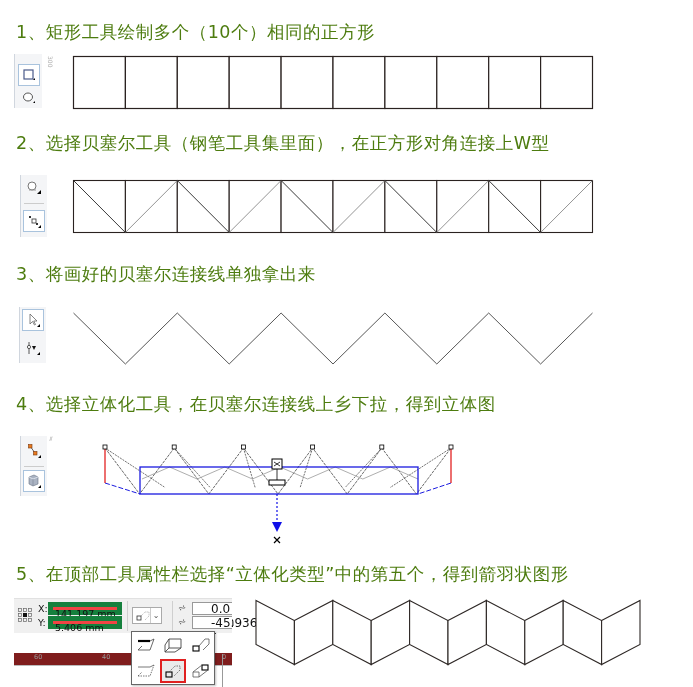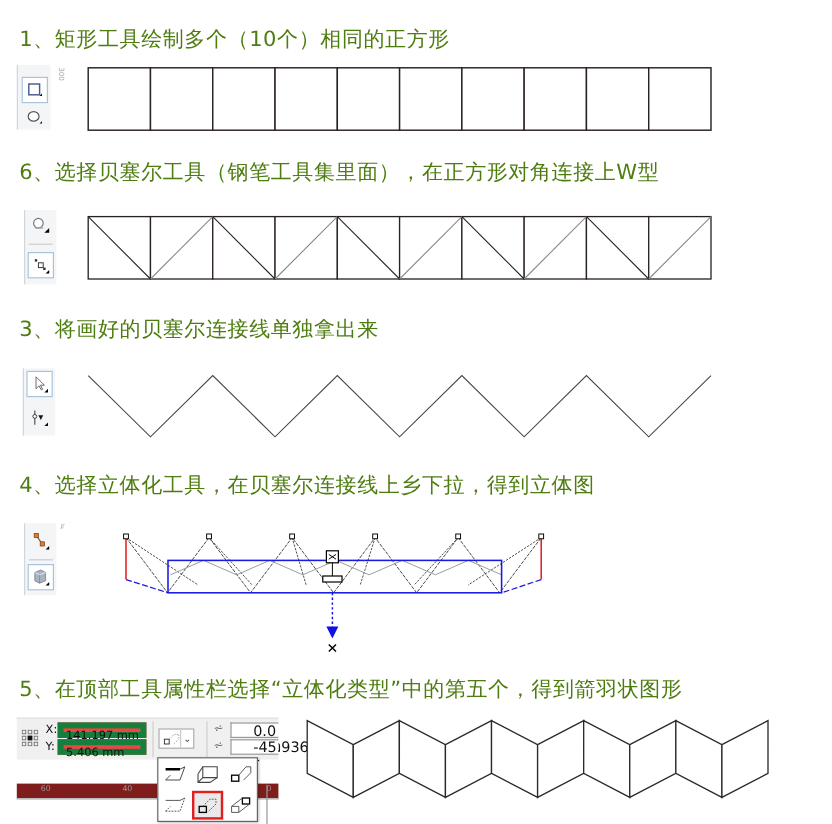--- a/index.html
+++ b/index.html
@@ -59,21 +59,21 @@
       <rect x="156.2" y="0.5" width="51.9" height="52"></rect>
       <rect x="208.1" y="0.5" width="51.9" height="52"></rect>
       <rect x="260" y="0.5" width="51.9" height="52"></rect>
       <rect x="311.9" y="0.5" width="51.9" height="52"></rect>
       <rect x="363.8" y="0.5" width="51.9" height="52"></rect>
       <rect x="415.7" y="0.5" width="51.9" height="52"></rect>
       <rect x="467.59999999999997" y="0.5" width="51.9" height="52"></rect>
     </g>
 </svg>
 
-<div class="step-title" style="top:131px;">6、选择贝塞尔工具（钢笔工具集里面），在正方形对角连接上W型</div>
+<div class="step-title" style="top:131px;">2、选择贝塞尔工具（钢笔工具集里面），在正方形对角连接上W型</div>
 <div class="toolstrip" style="left:20px;top:175px;width:26px;height:62px;">
   <div class="toolbtn" style="left:2px;top:2px;">
     <svg width="16" height="16" viewBox="0 0 16 16">
         <circle cx="6" cy="6" r="4" fill="#fff" stroke="#777" stroke-width="1"></circle>
         <line x1="3" y1="10" x2="10" y2="10" stroke="#999"></line>
         <path d="M11 14 L15 14 L15 10 Z" fill="#000"></path>
       </svg>
   </div>
   <div style="position:absolute;left:3px;top:28px;width:20px;height:1px;background:#ccc;"></div>
   <div class="toolbtn sel" style="left:2px;top:35px;">

